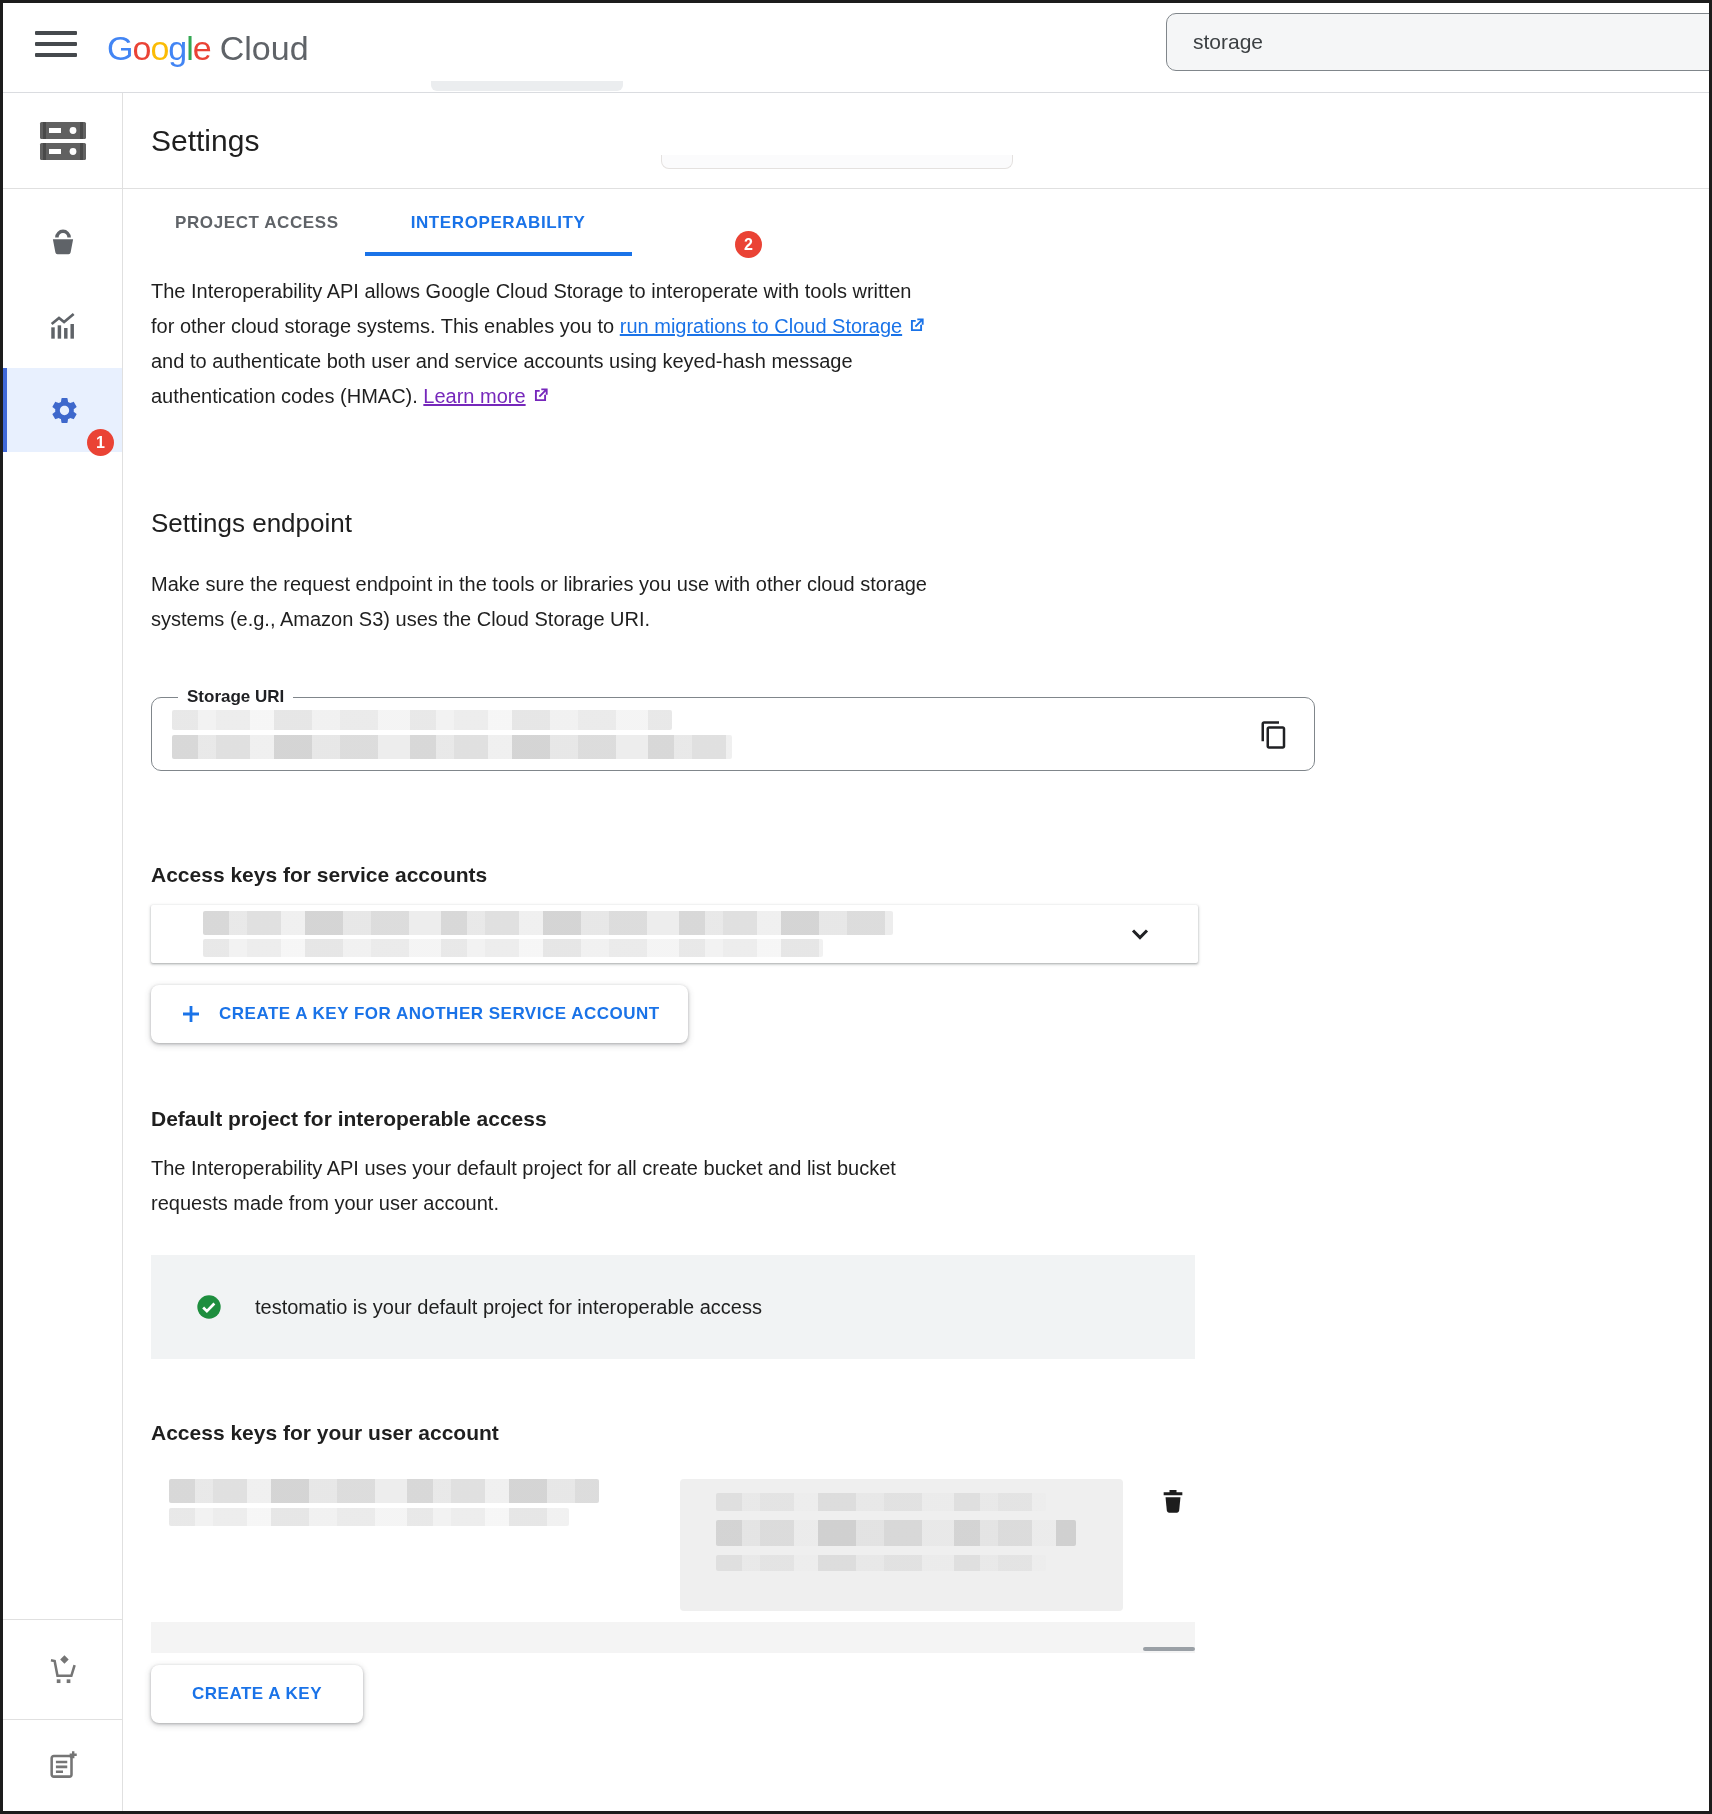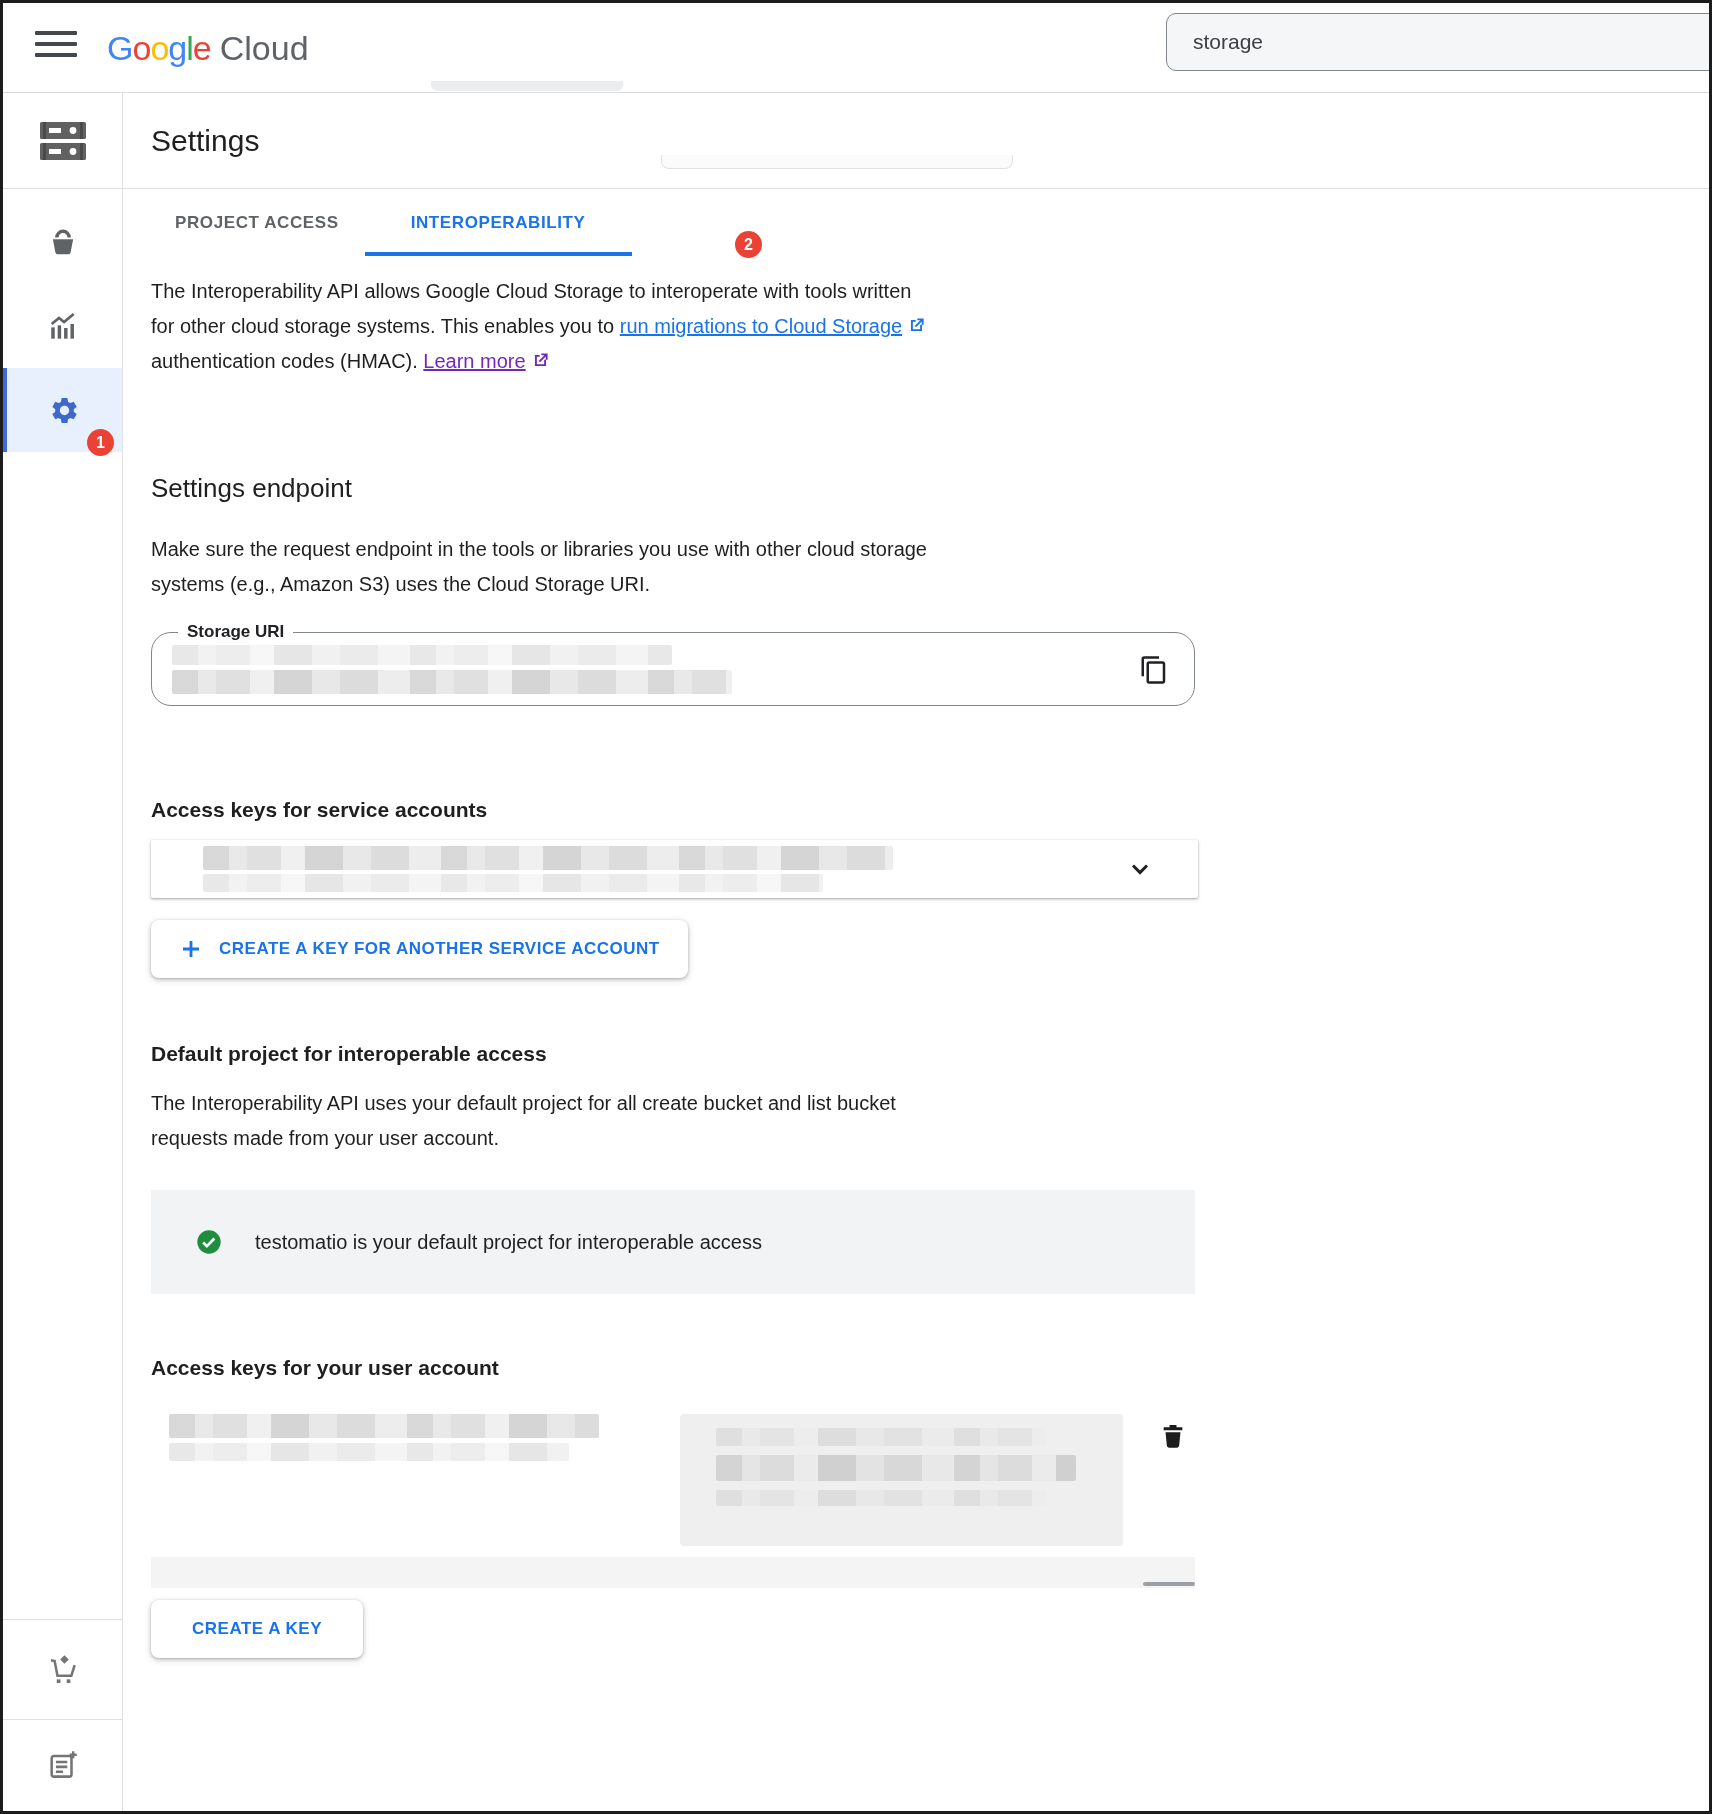--- a/index.html
+++ b/index.html
@@ -50,21 +50,21 @@
   .intro { margin-top:18px; }
   a.link { color:#1a73e8; text-decoration:underline; cursor:pointer; }
   a.link.visited { color:#7627bb; }
   .ext { display:inline-block; vertical-align:-2px; margin-left:5px; }
 
   .h2 { font-size:26px; font-weight:400; color:#1f1f1f; margin-top:94px; }
   .h3 { font-size:21px; font-weight:700; color:#1f1f1f; }
   .p2 { margin-top:28px; }
 
   
-  .uri-field { margin-top:30px; position:relative; width:1044px; height:74px; border:1.5px solid #80868b; border-radius:20px; display:flex; align-items:center; }
+  .uri-field { margin-top:60px; position:relative; width:1164px; height:74px; border:1.5px solid #80868b; border-radius:10px; display:flex; align-items:center; }
   .uri-label { position:absolute; top:-11px; left:26px; background:#fff; padding:0 9px; font-size:17px; font-weight:700; color:#202124; }
   .uri-blur { margin-left:20px; }
   .copy-btn { position:absolute; right:22px; top:19px; width:36px; height:36px; display:flex; align-items:center; justify-content:center; cursor:pointer; }
 
   
   .px { background-image:repeating-linear-gradient(90deg,#c9c9c9 0 26px,#e0e0e0 26px 44px,#d4d4d4 44px 78px,#eaeaea 78px 102px,#c4c4c4 102px 140px,#dedede 140px 168px,#cfcfcf 168px 206px,#e6e6e6 206px 238px); border-radius:2px; }
   .px.light { opacity:.42; }
   .px.mid { opacity:.72; }
 
   .h-service { margin-top:92px; }
@@ -207,20 +207,21 @@
       <span class="badge on-tab">2</span>
 
       <div class="content">
 
         
         <div class="body-text intro">
           <div>The Interoperability API allows Google Cloud Storage to interoperate with tools written</div>
           <div><span>for other cloud storage systems. This enables you to </span><a class="link"><span>run migrations to Cloud Storage</span></a><span class="ext"><svg width="19" height="19" viewBox="0 0 24 24">
                   <path fill="#1a73e8" d="M5 5h6v2.4H7.4v9.2h9.2V11H19v8H5V5zm8-2h8v8h-2.4V7.1l-7.2 7.2-1.7-1.7 7.2-7.2H13V3z"></path>
                 </svg></span></div>
+          <div>and to authenticate both user and service accounts using keyed-hash message</div>
           <div><span>authentication codes (HMAC). </span><a class="link visited"><span>Learn more</span></a><span class="ext"><svg width="19" height="19" viewBox="0 0 24 24">
                   <path fill="#7627bb" d="M5 5h6v2.4H7.4v9.2h9.2V11H19v8H5V5zm8-2h8v8h-2.4V7.1l-7.2 7.2-1.7-1.7 7.2-7.2H13V3z"></path>
                 </svg></span></div>
         </div>
 
         
         <div class="h2">Settings endpoint</div>
         <div class="body-text p2">
           <div>Make sure the request endpoint in the tools or libraries you use with other cloud storage</div>
           <div>systems (e.g., Amazon S3) uses the Cloud Storage URI.</div>

